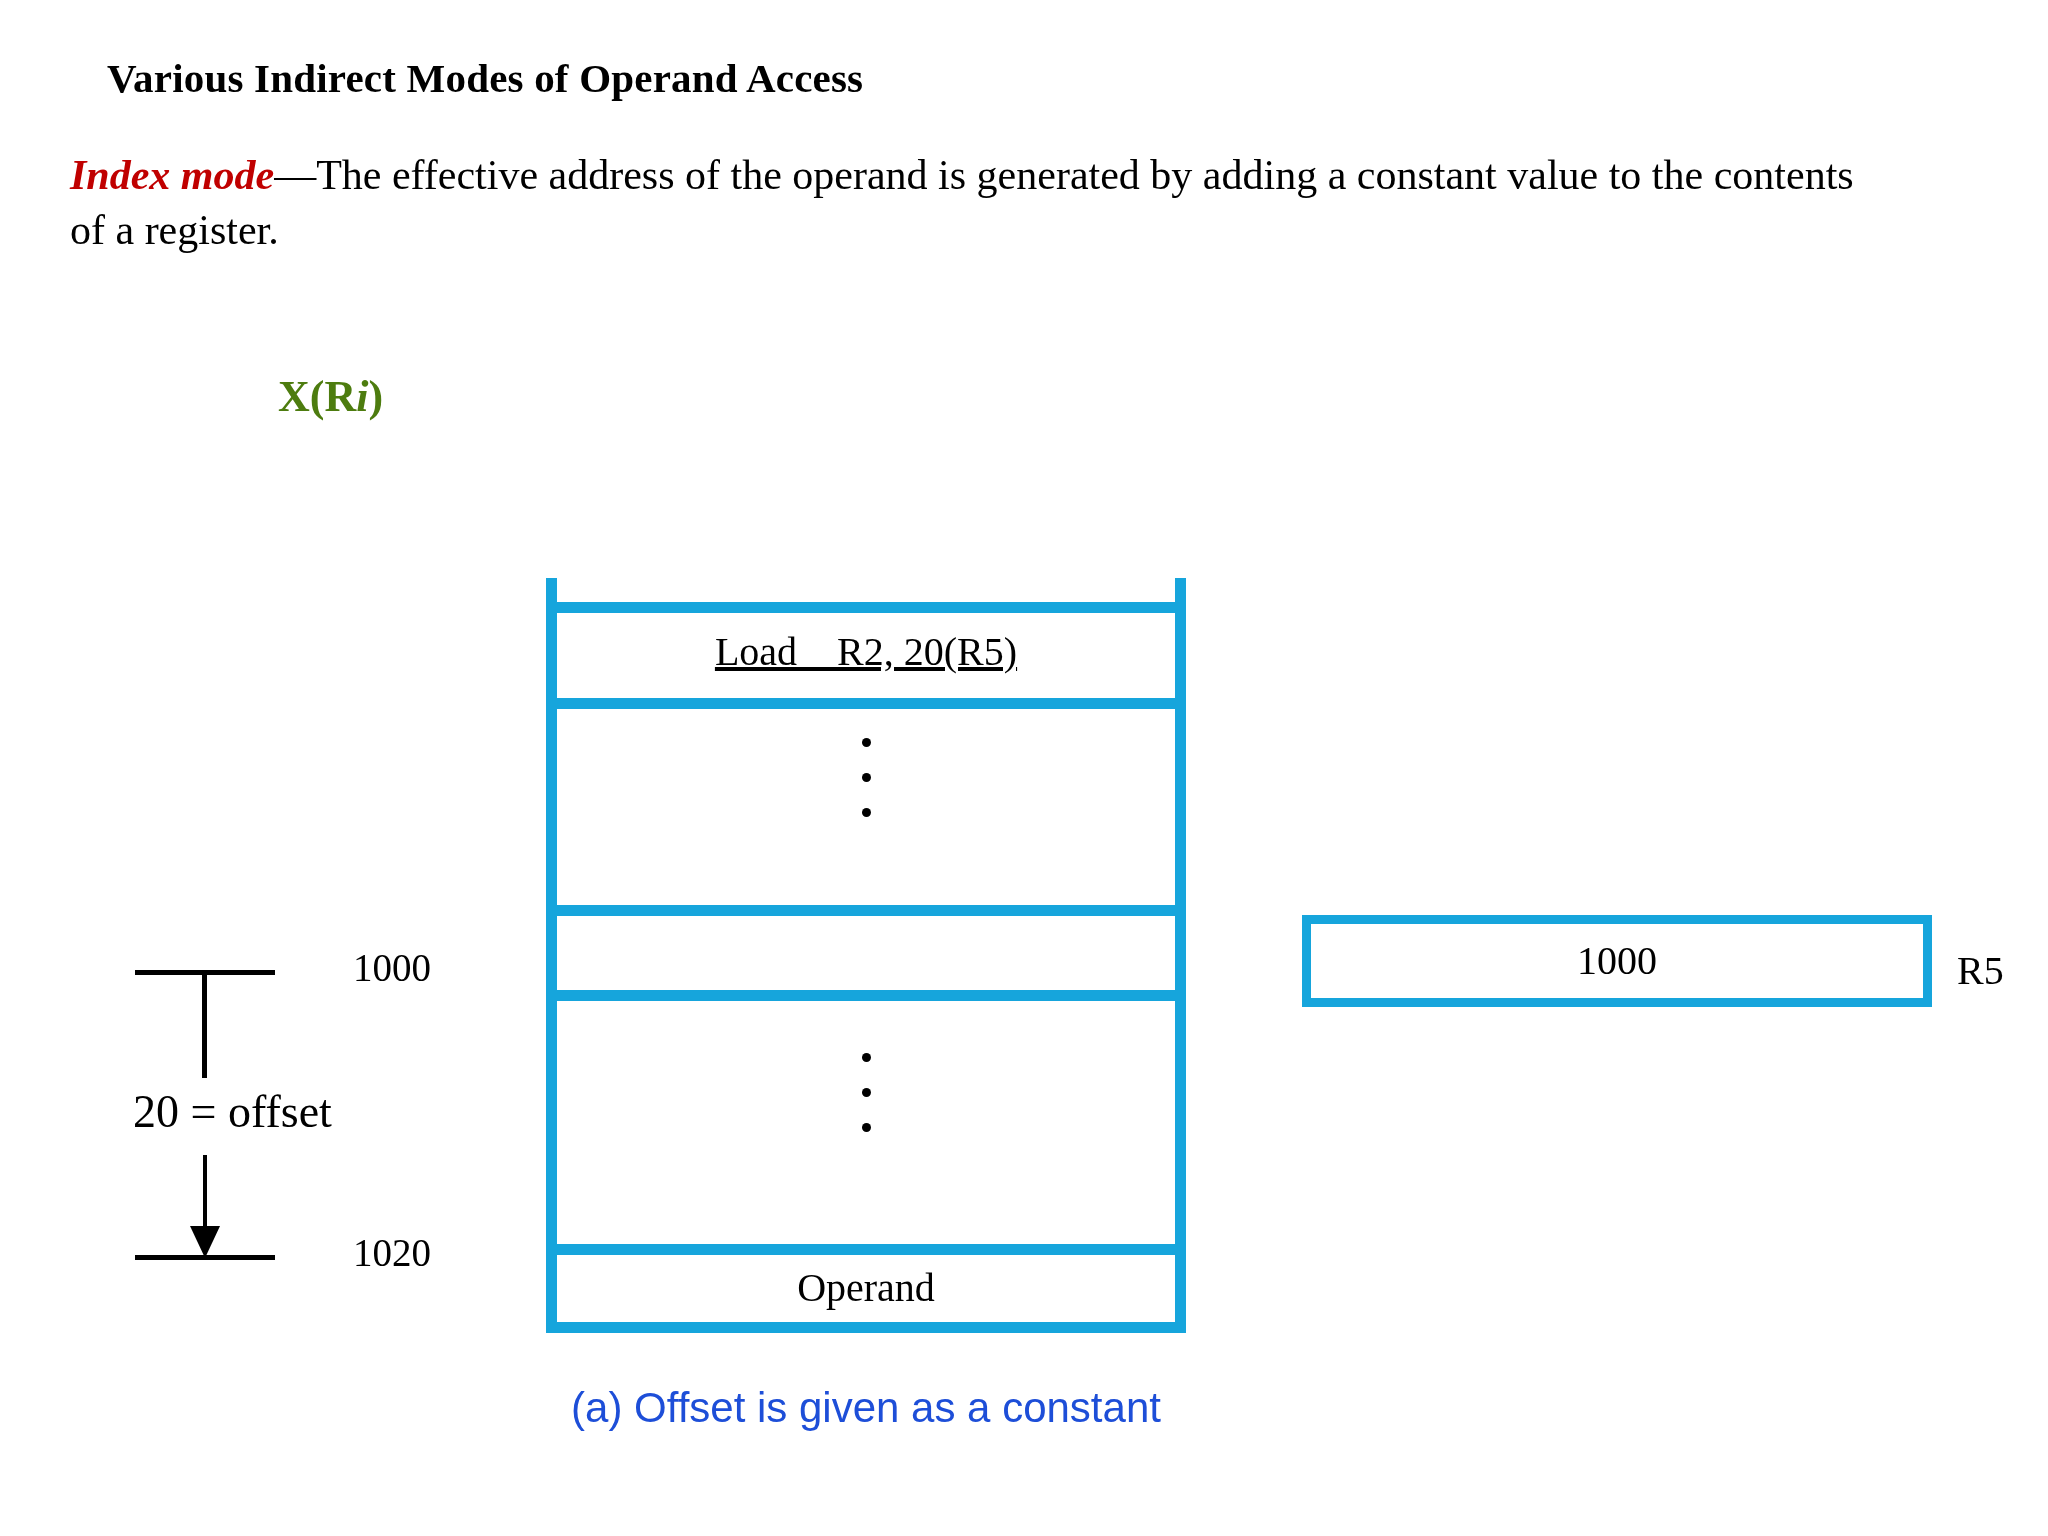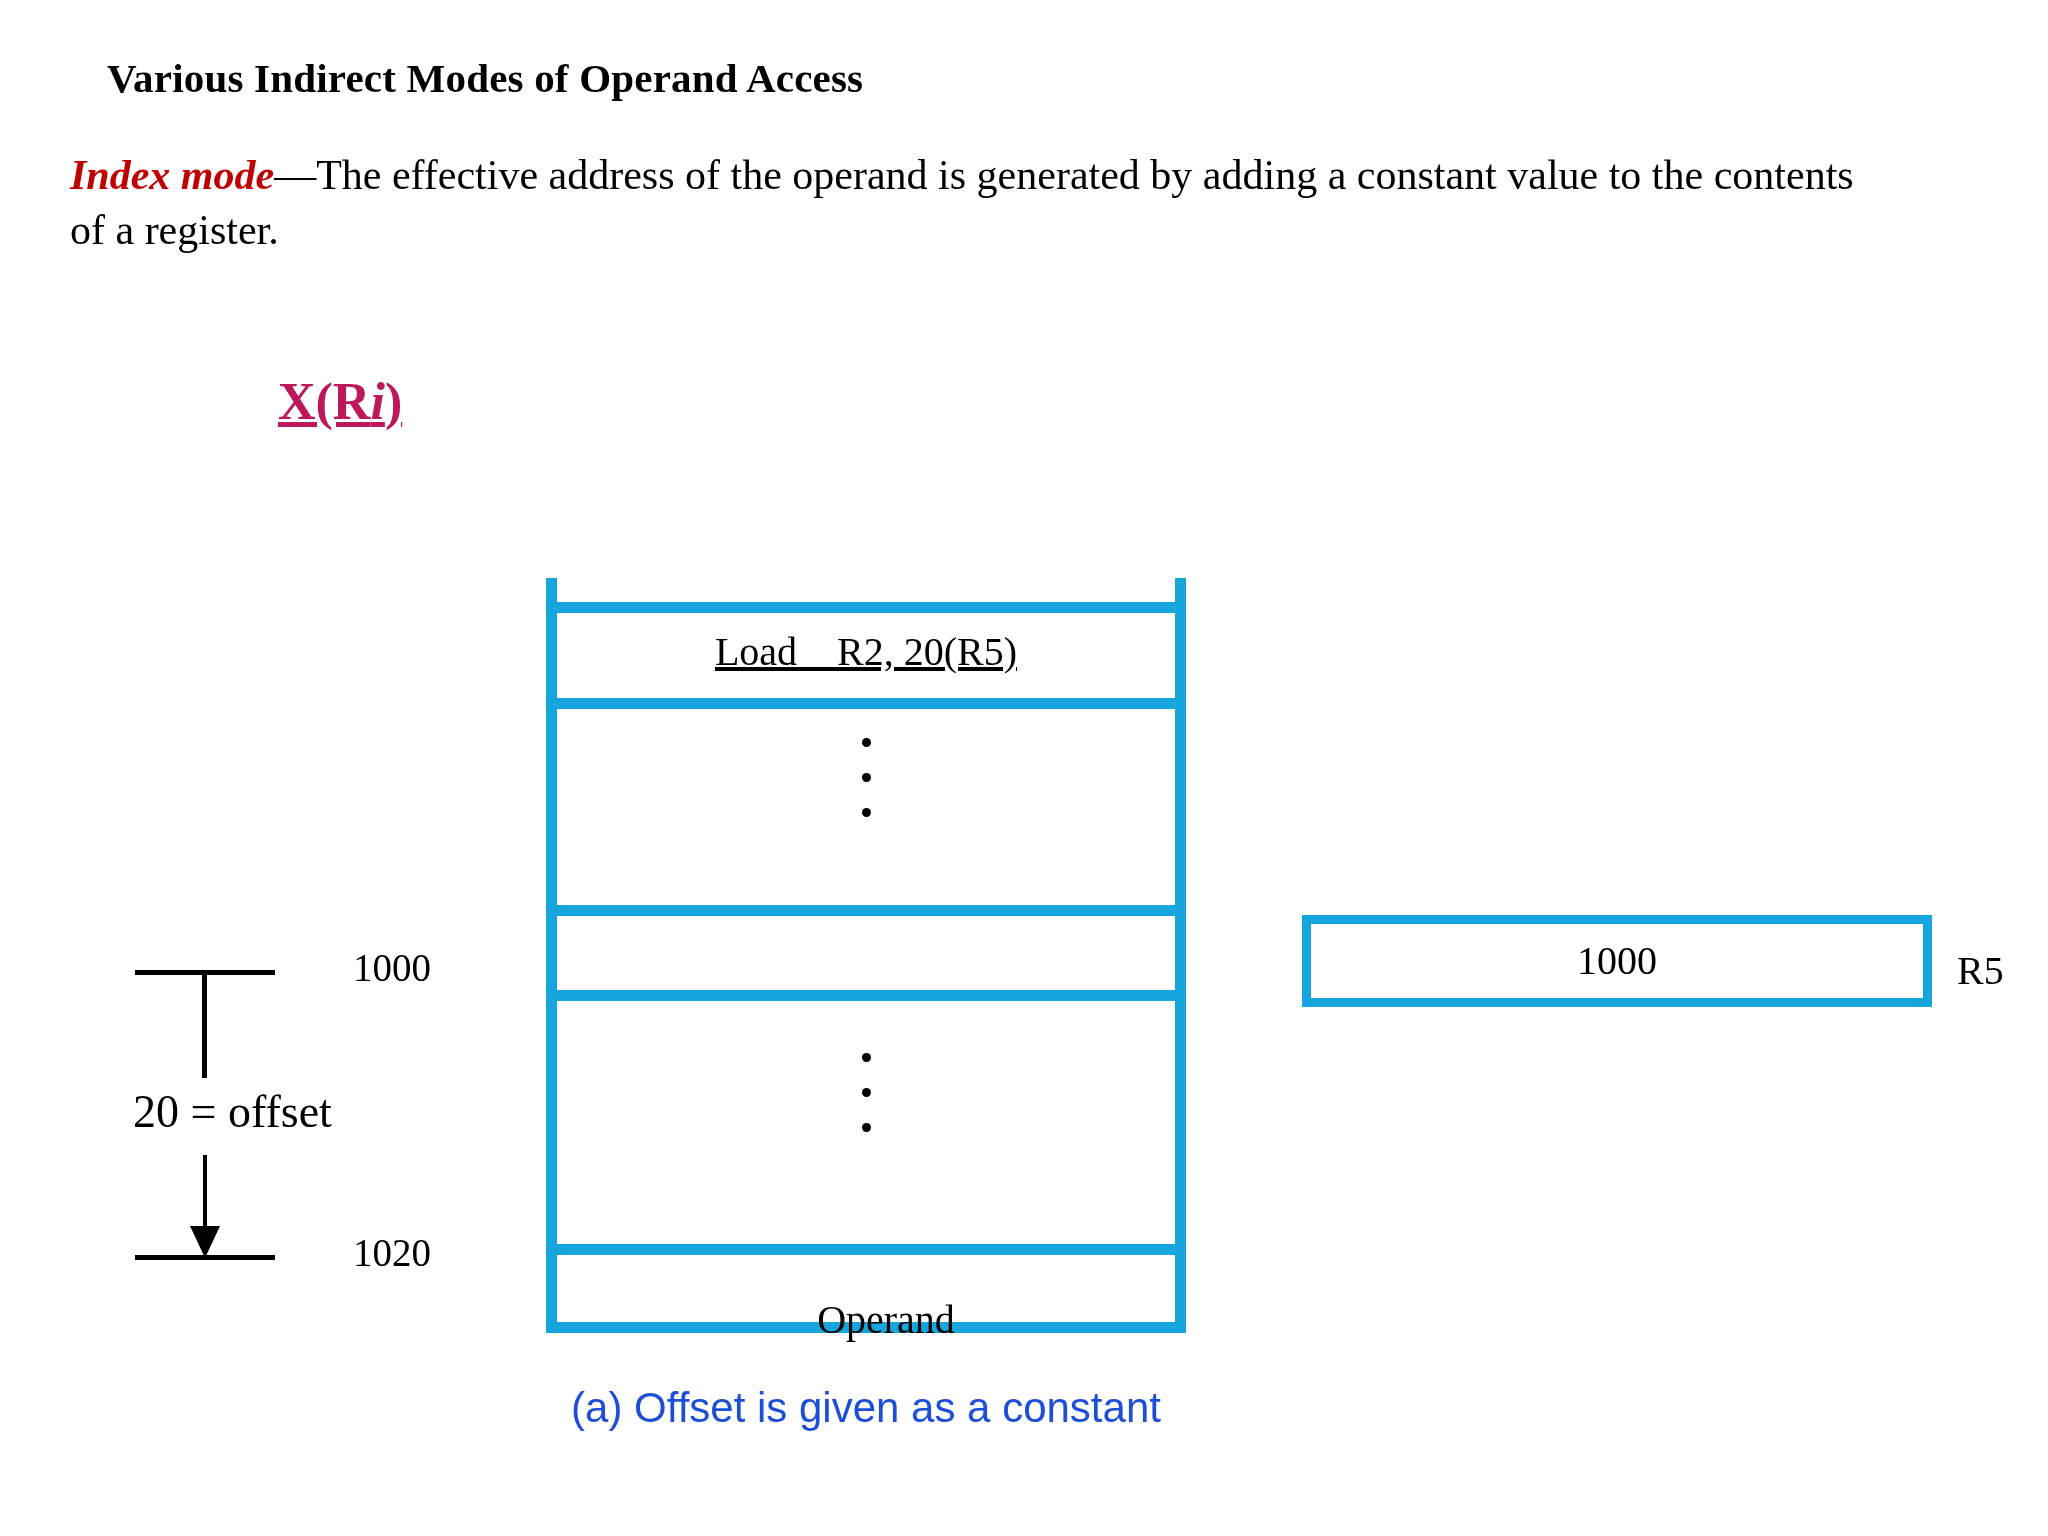--- a/index.html
+++ b/index.html
@@ -40,25 +40,24 @@
     color: #c00000;
     font-weight: bold;
     font-style: italic;
   }
 
   
   #formula-block {
     position: absolute;
     left: 278px;
     top: 368px;
-    color: #be185d;
+    color: #4d7c0f;
     font-weight: bold;
-    font-size: 52px;
+    font-size: 44px;
     line-height: 1.32;
-    text-decoration: underline;
   }
   #formula-block .ital { font-style: italic; }
 
   
   #memory-diagram {
     position: absolute;
     left: 546px;
     top: 578px;
     width: 640px;
     height: 755px;
@@ -253,21 +252,21 @@
     <i></i>
     <i></i>
   </div>
 
   <div class="mem-dots" style="top:475px;">
     <i></i>
     <i></i>
     <i></i>
   </div>
 
-  <div class="mem-cell-text" style="top:718px;margin-left:20px;">Operand</div>
+  <div class="mem-cell-text" style="top:686px;">Operand</div>
 </div>
 
 <div id="offset-annotation">
   <div class="tick-line" id="tick-top"></div>
   <div id="stem-upper"></div>
   <div id="offset-label">20 = offset</div>
   <div id="stem-lower"></div>
   <div id="arrow-head"></div>
   <div class="tick-line" id="tick-bottom"></div>
 

